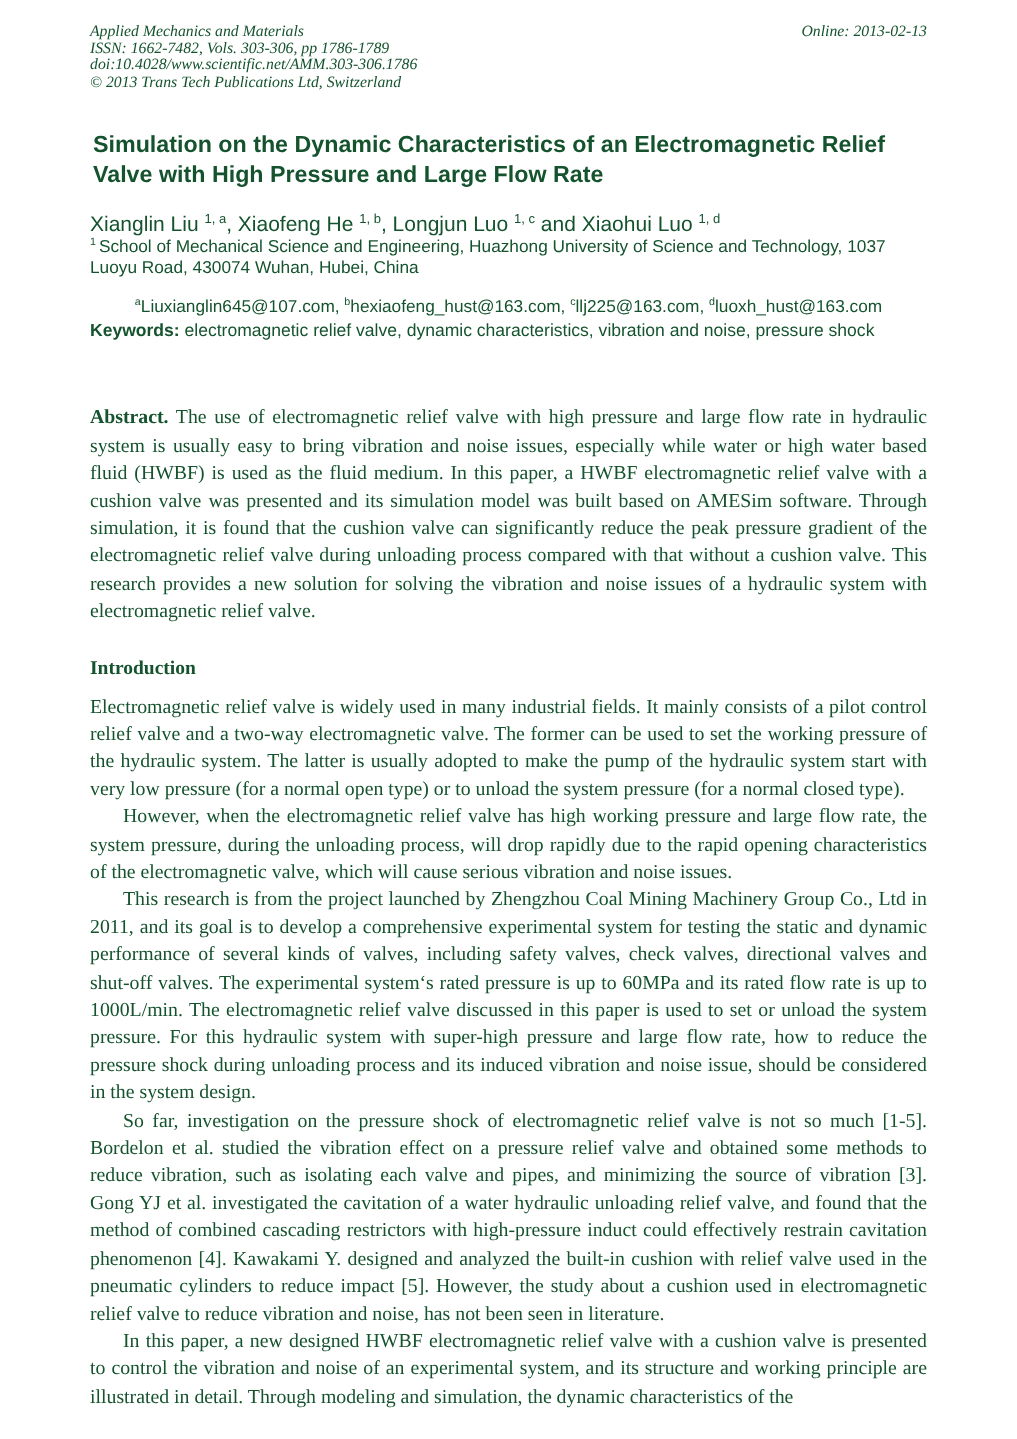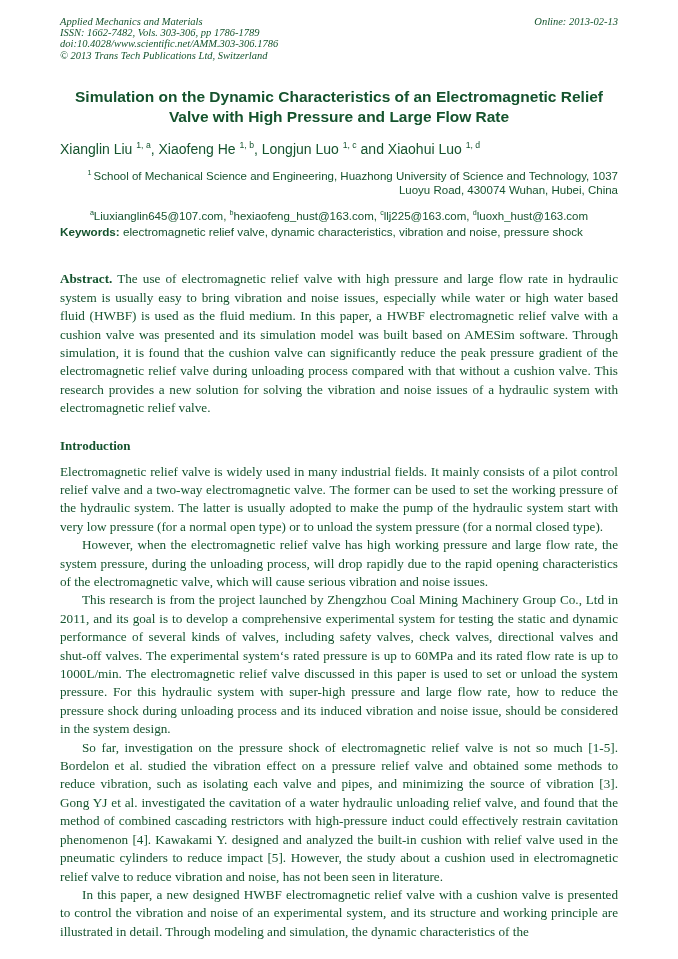--- a/index.html
+++ b/index.html
@@ -26,35 +26,33 @@
     font-style: italic;
     font-size: 10.5px;
     line-height: 11.2px;
   }
   .jheader .left div { white-space: nowrap; }
   .jheader .right { white-space: nowrap; }
 
   
   .title {
     margin: 26px 2px 0 2px;
-    text-align: center;
     font-family: "Liberation Sans", sans-serif;
     font-weight: bold;
     font-size: 15.5px;
     line-height: 20px;
   }
   .authors {
     margin-top: 13px;
     font-family: "Liberation Sans", sans-serif;
     font-size: 14px;
     line-height: 18px;
   }
   .affiliation {
-    margin-top: 11px;
-    text-align: right;
+    text-align: left;
     font-family: "Liberation Sans", sans-serif;
     font-size: 11.5px;
     line-height: 14px;
   }
   .emails {
     margin-top: 12px;
     text-align: center;
     font-family: "Liberation Sans", sans-serif;
     font-size: 11.5px;
     line-height: 14px;
@@ -75,21 +73,21 @@
   .keywords .kw-label { font-weight: bold; }
 
   
   .bodytext {
     font-family: "Liberation Serif", serif;
     font-size: 13.2px;
     line-height: 18.4px;
     text-align: justify;
   }
   .abstract {
-    margin-top: 30px;
+    margin-top: 40px;
   }
   .abstract .ab-label { font-weight: bold; }
 
   .section-heading {
     margin-top: 19px;
     margin-bottom: 8px;
     font-family: "Liberation Serif", serif;
     font-weight: bold;
     font-size: 13px;
     line-height: 18px;

